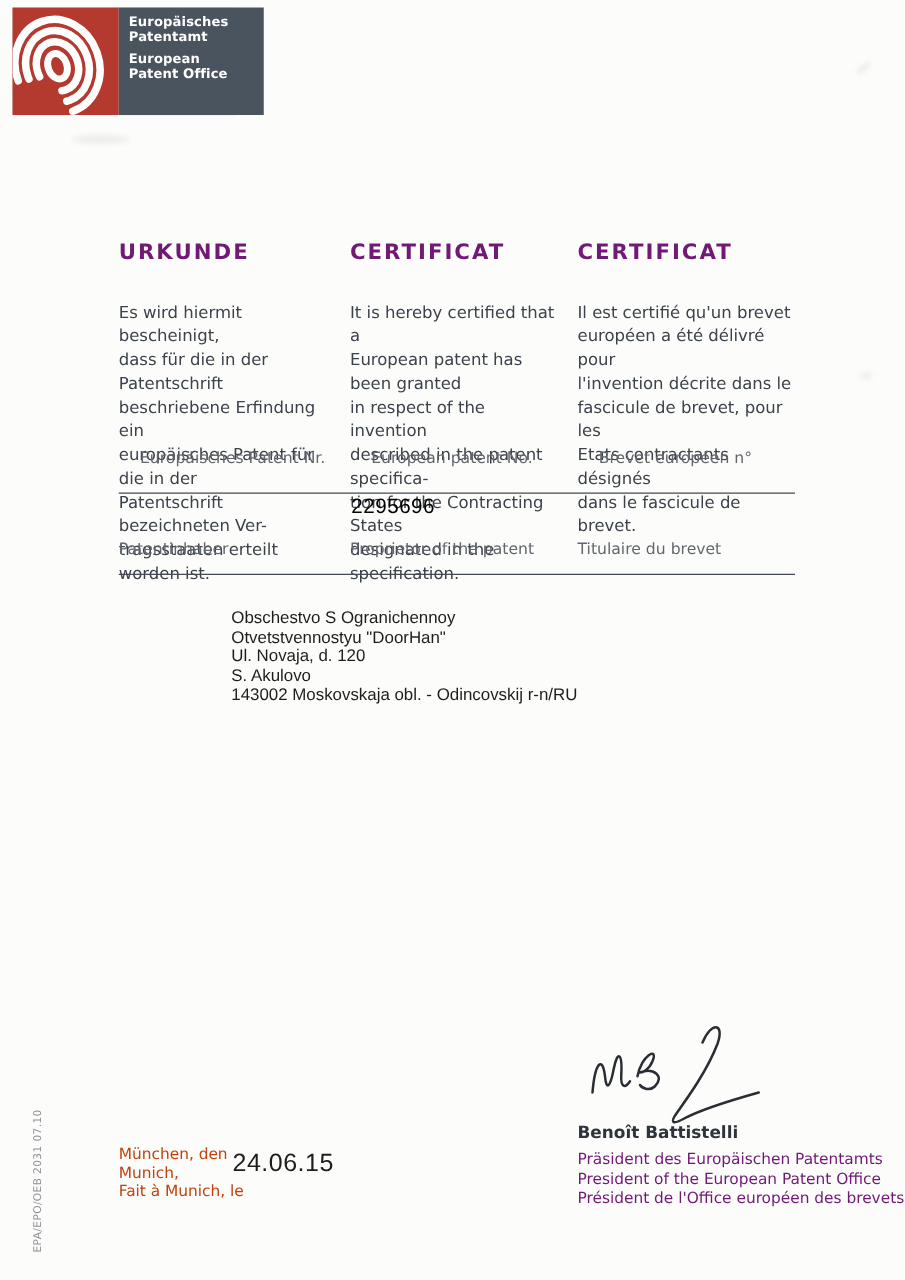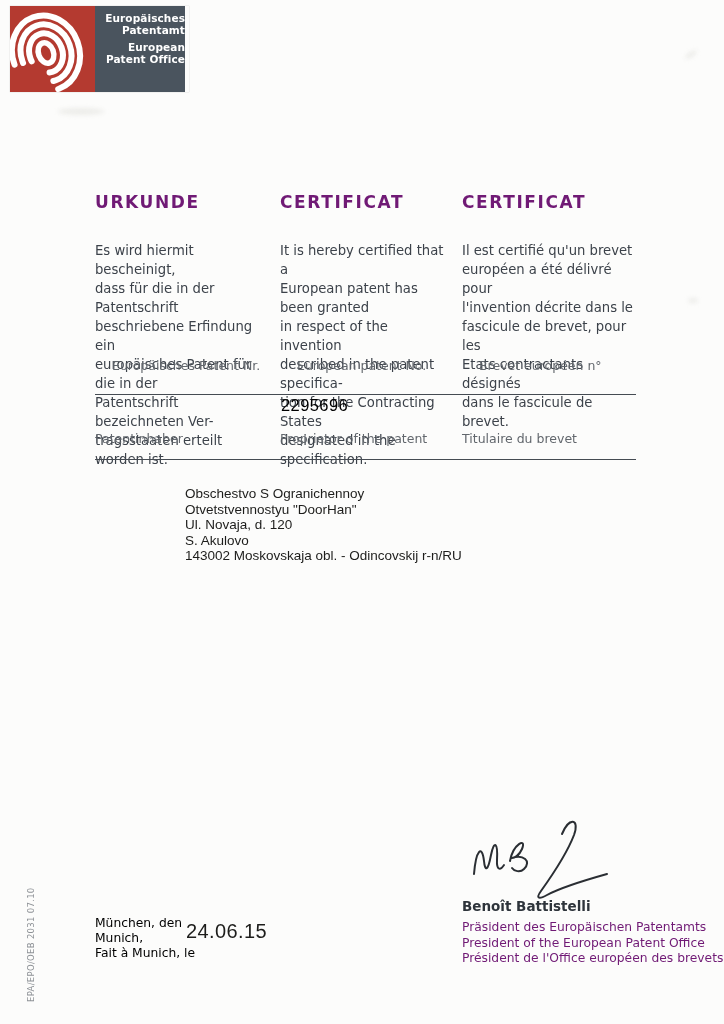--- a/index.html
+++ b/index.html
@@ -7,23 +7,23 @@
     width:724px;height:1024px;
     background:#fcfcfb;
     font-family:"DejaVu Sans",sans-serif;
     position:relative;
     overflow:hidden;
     color:#3c424a;
   }
   
   .logo{position:absolute;left:10px;top:6px;width:179px;height:86px;display:flex;box-shadow:0 0 1px rgba(0,0,0,.25);}
   .logo-red{width:85px;height:86px;background:#b43a30;overflow:hidden;flex:none;}
-  .logo-slate{width:90px;height:86px;background:#4a545e;flex:none;
+  .logo-slate{width:116px;height:86px;background:#4a545e;flex:none;
     color:#fff;font-size:10.5px;font-weight:bold;line-height:12px;
-    padding:6px 0 0 8px;box-sizing:border-box;text-align:right;}
+    padding:6px 0 0 8px;box-sizing:border-box;}
   .logo-slate .grp{margin-bottom:5px;white-space:pre-line;letter-spacing:.1px;}
   
   .c1{left:95px;width:172px;}
   .c2{left:280px;width:172px;}
   .c3{left:462px;width:178px;}
   .heading{position:absolute;top:192px;font-size:17px;font-weight:bold;letter-spacing:1.6px;color:#701a75;}
   .body-par{position:absolute;top:241px;font-size:13.2px;line-height:19px;white-space:pre-line;color:#3c424a;}
   
   .rule{position:absolute;left:95px;width:541px;border-bottom:1.2px solid #454b52;height:0;}
   .field-label{position:absolute;font-size:12.5px;color:#62676d;}
@@ -36,21 +36,21 @@
   .proprietor-value{position:absolute;left:185px;top:486px;
     font-family:"Liberation Sans",sans-serif;font-size:13.5px;line-height:15.5px;
     color:#1d1d1b;white-space:pre-line;}
   
   .signature-svg{position:absolute;left:462px;top:814px;}
   .sig-name{position:absolute;left:462px;top:898px;font-size:13.5px;font-weight:bold;color:#2e343b;}
   .sig-titles{position:absolute;left:462px;top:920px;font-size:12.3px;line-height:15.5px;
     color:#701a75;white-space:pre-line;}
   
   .place-labels{position:absolute;left:95px;top:916px;font-size:12.3px;line-height:15px;
-    color:#000000;white-space:pre-line;}
+    color:#c2410c;white-space:pre-line;}
   .date-value{position:absolute;left:186px;top:920px;
     font-family:"Liberation Sans",sans-serif;font-size:20px;color:#1d1d1b;letter-spacing:.4px;}
   
   .form-code{position:absolute;left:26px;top:1002px;
     transform:rotate(-90deg);transform-origin:left top;
     font-size:8.5px;color:#8d9196;letter-spacing:.3px;white-space:nowrap;}
   
   .smudge{position:absolute;background:#ededea;border-radius:50%;filter:blur(2px);}
   .sm1{left:58px;top:108px;width:46px;height:7px;}
   .sm2{left:684px;top:52px;width:14px;height:5px;transform:rotate(-35deg);}

